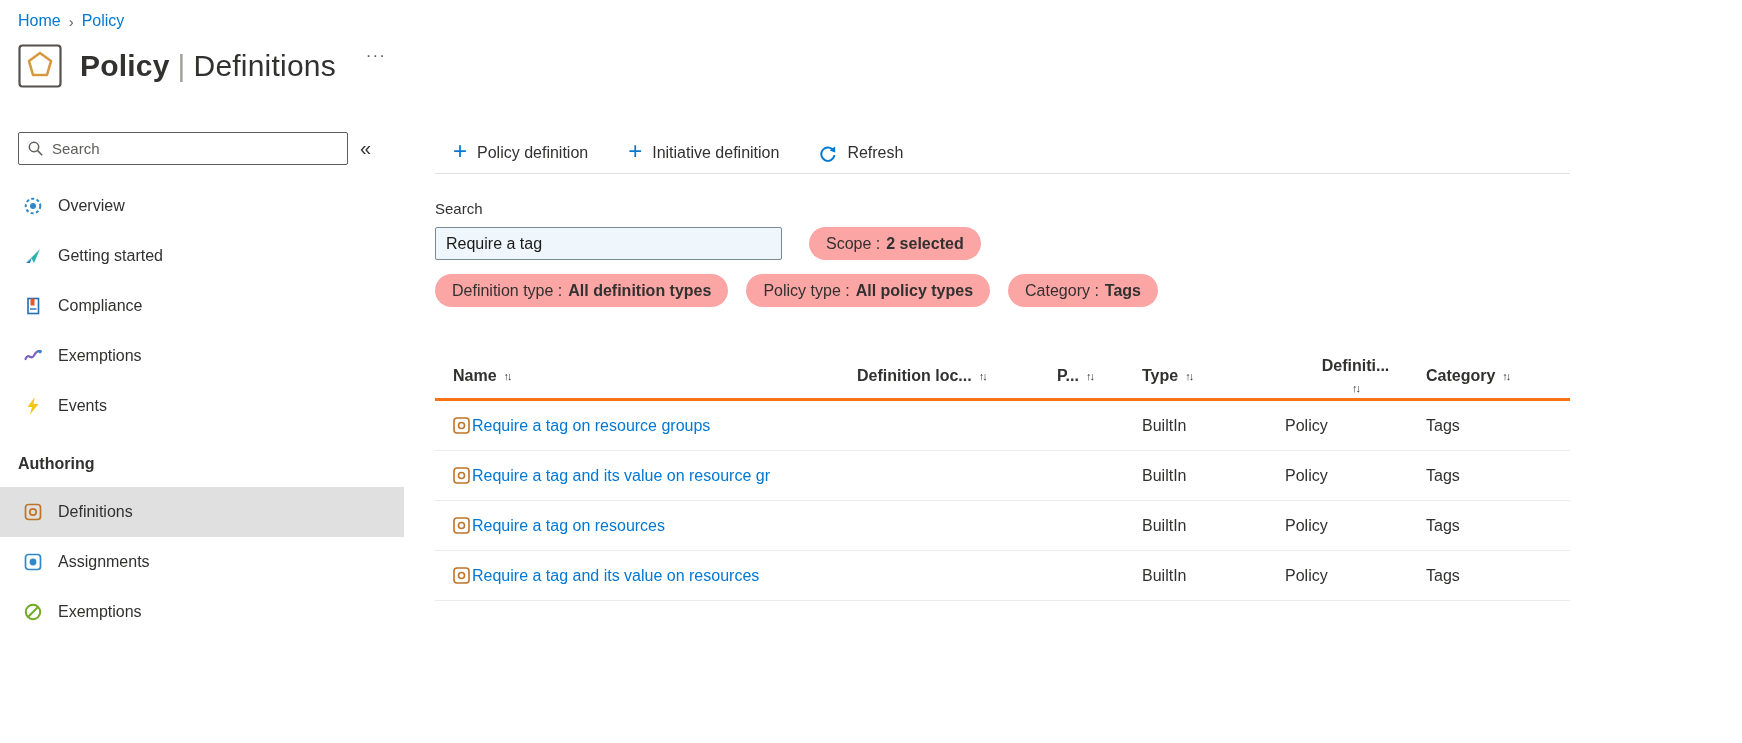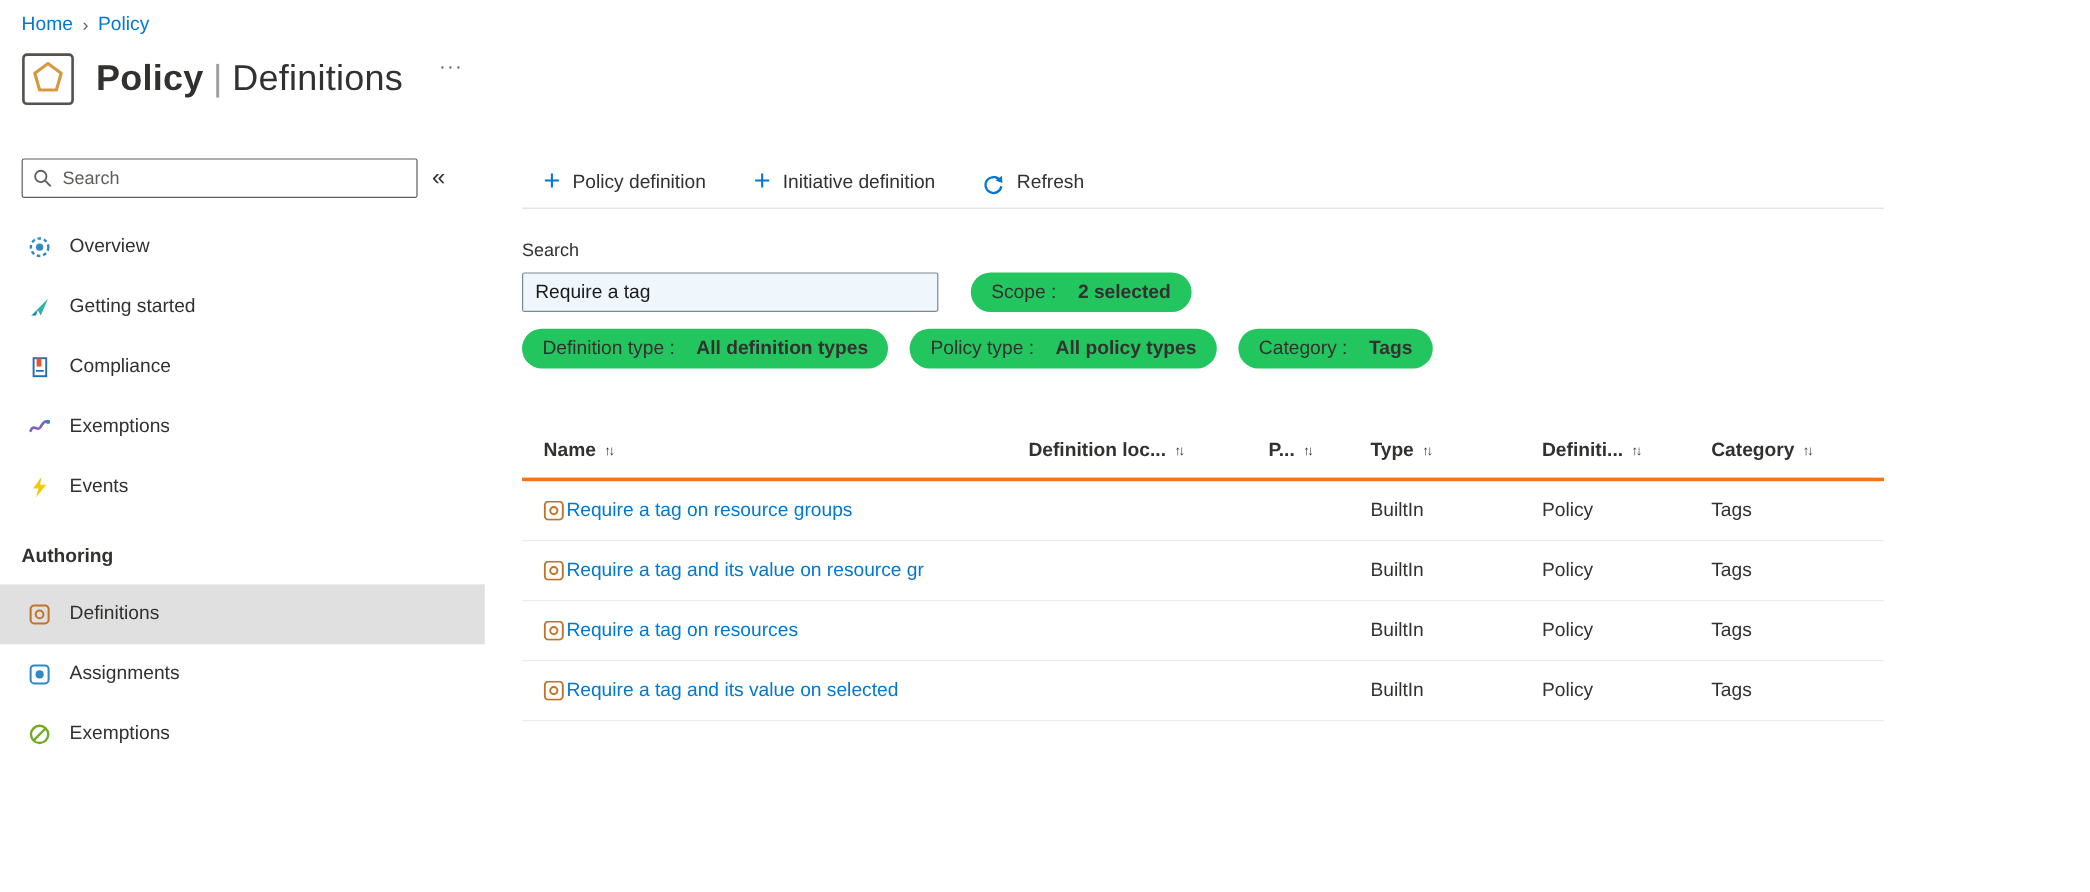--- a/index.html
+++ b/index.html
@@ -41,34 +41,34 @@
   .toolbar { height: 42px; display: flex; align-items: center; gap: 40px; padding-left: 18px; border-bottom: 1px solid #e1dfdd; }
   .toolbar-btn { display: flex; align-items: center; gap: 10px; font-size: 16px; color: #323130; background: none; border: none; cursor: pointer; font-family: "Liberation Sans", sans-serif; }
   .plus-icon { color: #0078d4; font-size: 24px; font-weight: 300; line-height: 1; margin-top: -3px; }
   .refresh-icon { width: 18px; height: 18px; display: inline-flex; }
 
   
   .search-label { margin: 26px 0 10px 0; font-size: 15px; }
   .filter-row1 { display: flex; align-items: center; gap: 27px; }
   .main-search { width: 347px; height: 33px; background: #eff6fc; border: 1px solid #7a8a93; border-radius: 2px; padding: 0 10px; font-size: 16px; color: #1b1a19; font-family: "Liberation Sans", sans-serif; outline: none; }
   .filter-row2 { display: flex; gap: 18px; margin-top: 14px; align-items: flex-end; }
-  .pill { background: #22c55e; height: 33px; border-radius: 17px; padding: 0 17px; display: inline-flex; align-items: center; gap: 18px; font-size: 16px; color: #323130; cursor: pointer; white-space: nowrap; }
+  .pill { background: #fca5a5; height: 33px; border-radius: 17px; padding: 0 17px; display: inline-flex; align-items: center; gap: 6px; font-size: 16px; color: #323130; cursor: pointer; white-space: nowrap; }
   .pill b { font-weight: 700; }
 
   
   .table { margin-top: 46px; }
   .thead { display: flex; align-items: center; height: 48px; font-weight: 700; font-size: 16px; border-bottom: 3px solid #f97316; }
   .th { display: flex; align-items: center; gap: 7px; cursor: pointer; }
   .sort-icon { font-size: 11px; font-weight: 400; letter-spacing: -2px; color: #323130; }
   .trow { display: flex; align-items: center; height: 50px; font-size: 16px; border-bottom: 1px solid #edebe9; }
   .col-name { width: 422px; padding-left: 18px; display: flex; align-items: center; gap: 2px; overflow: hidden; white-space: nowrap; }
   .col-defloc { width: 200px; }
   .col-p { width: 85px; }
   .col-type { width: 143px; }
-  .col-deftype { width: 141px; }
+  .col-deftype { width: 141px; flex-direction: column; }
   .col-category { width: 126px; }
   .thead .col-name { gap: 7px; }
   .name-link { color: #0078d4; text-decoration: none; cursor: pointer; overflow: hidden; white-space: nowrap; }
   .row-icon { width: 17px; height: 17px; flex: none; display: inline-flex; }
 </style>
 </head>
 <body>
 
 <div class="page">
 
@@ -315,21 +315,21 @@
         </div>
 
         <div class="trow">
           <div class="col-name">
             <span class="row-icon">
               <svg width="17" height="17" viewBox="0 0 17 17">
                   <rect x="1" y="1" width="15" height="15" rx="3" fill="none" stroke="#bf7427" stroke-width="1.6"></rect>
                   <circle cx="8.5" cy="8.5" r="3" fill="none" stroke="#bf7427" stroke-width="1.6"></circle>
                 </svg>
             </span>
-            <a class="name-link">Require a tag and its value on selected</a>
+            <a class="name-link">Require a tag and its value on resources</a>
           </div>
           <div class="col-defloc"></div>
           <div class="col-p"></div>
           <div class="col-type">BuiltIn</div>
           <div class="col-deftype">Policy</div>
           <div class="col-category">Tags</div>
         </div>
       </div>
 
     </main>

